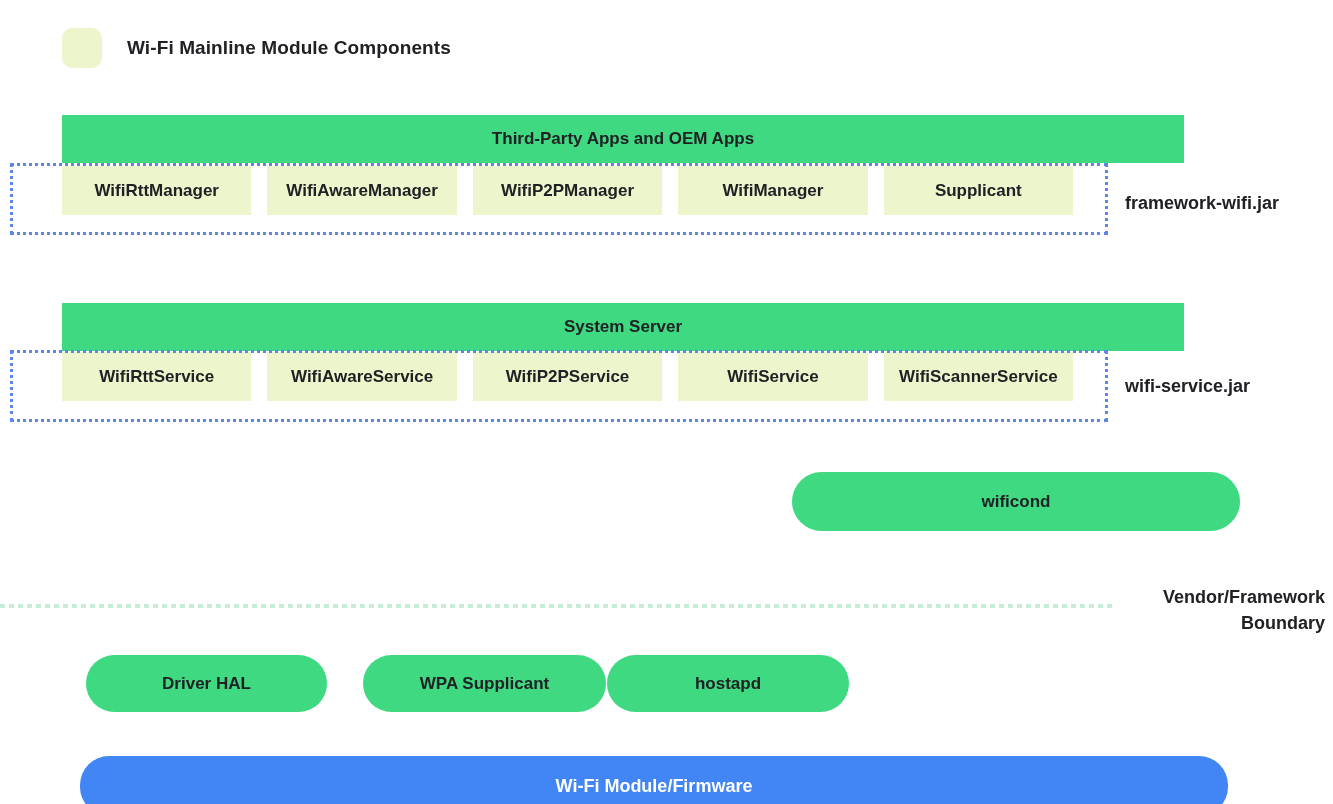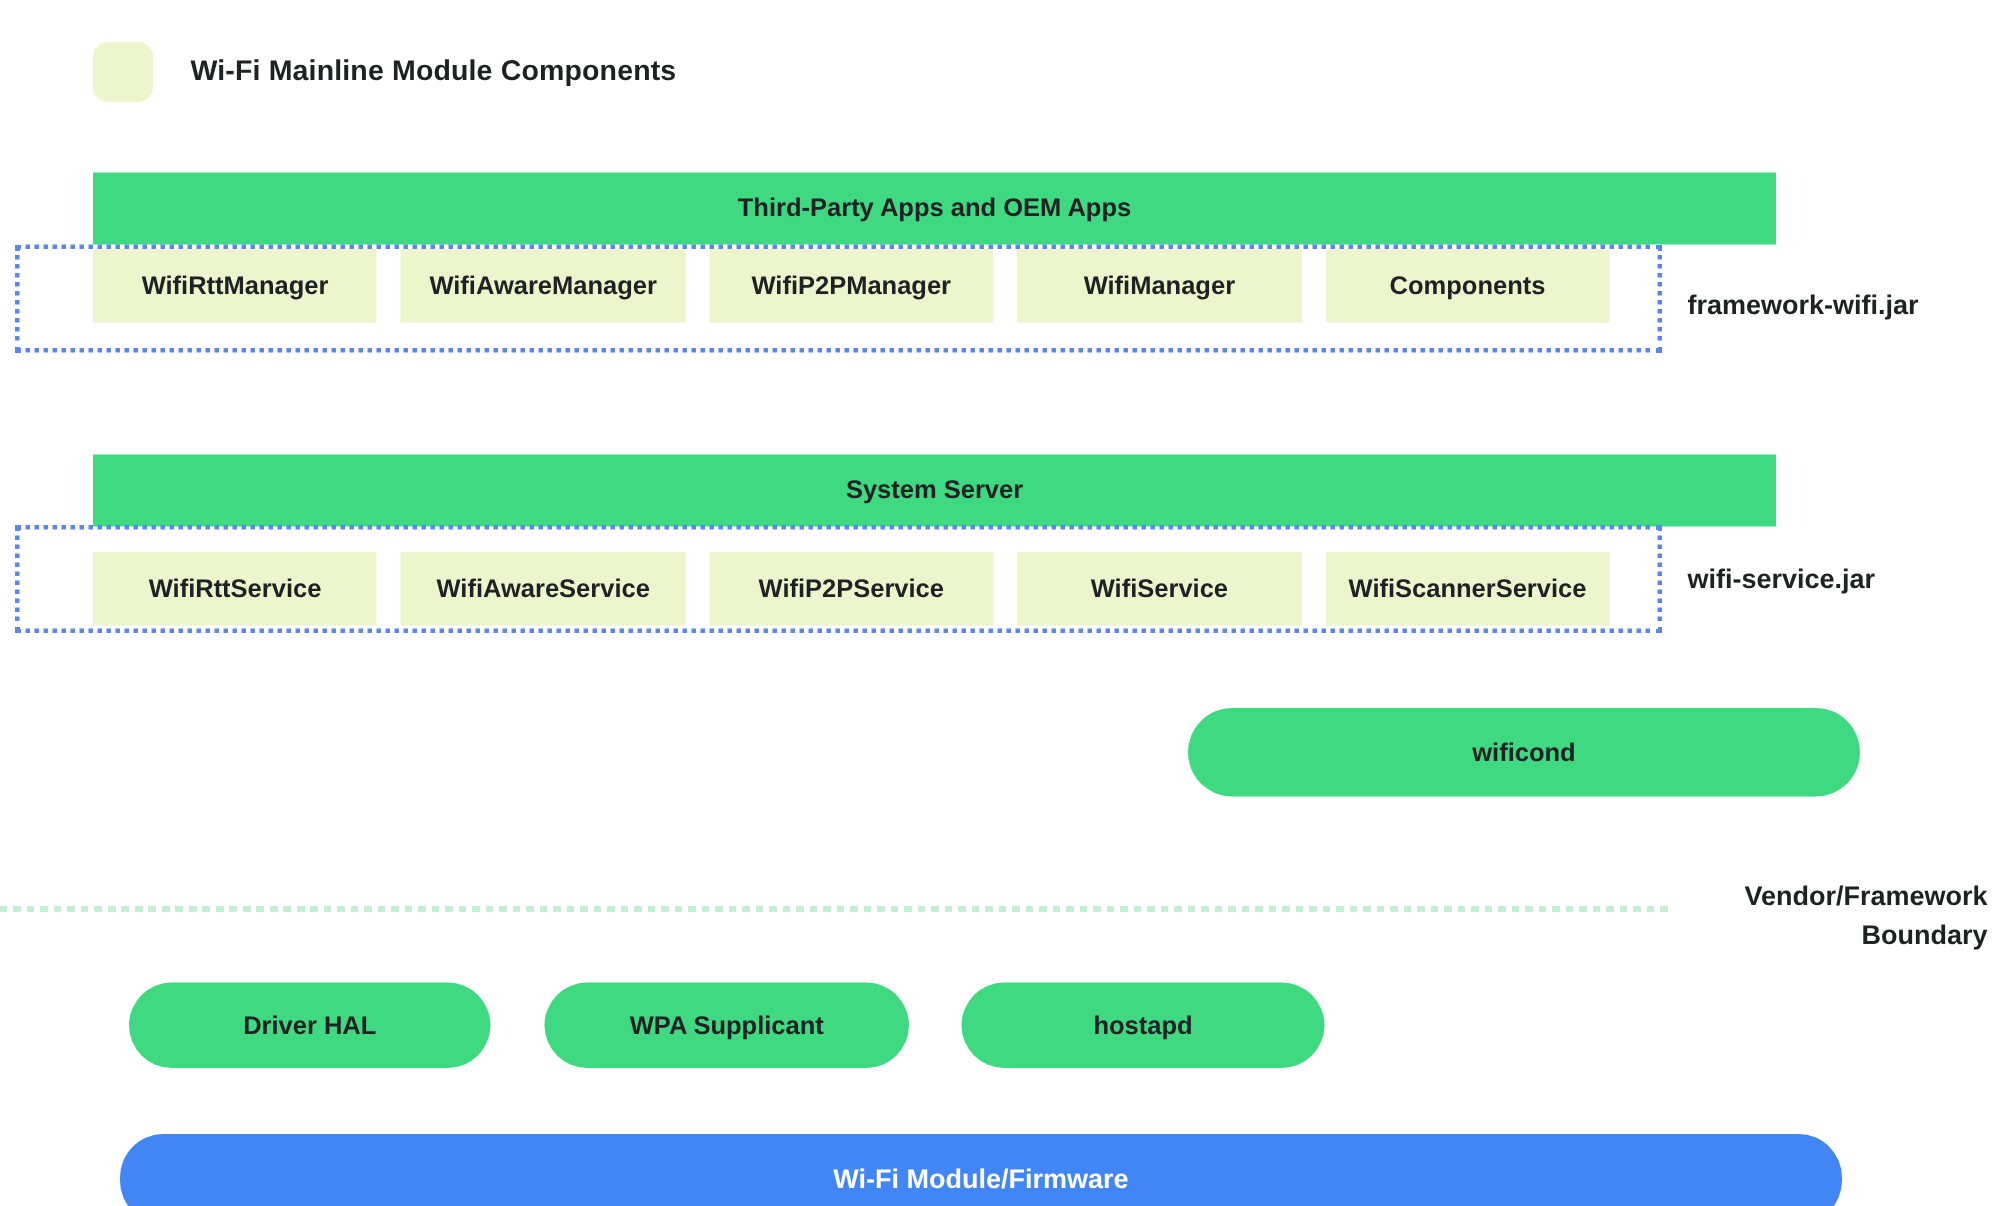--- a/index.html
+++ b/index.html
@@ -57,21 +57,21 @@
   .box-row {
     position: absolute;
     left: 62px;
     width: 1011px;
     height: 49px;
     display: flex;
     gap: 16px;
     z-index: 1;
   }
   .row1 { top: 146px; }
-  .row2 { top: 348px; }
+  .row2 { top: 332px; }
   .pale-box {
     flex: 1 1 0;
     background: var(--pale, #edf5cc);
     display: flex;
     align-items: center;
     justify-content: center;
     font-size: 17px;
     font-weight: 700;
     white-space: nowrap;
   }
@@ -109,21 +109,21 @@
     border-radius: 30px;
     display: flex;
     align-items: center;
     justify-content: center;
     font-size: 17px;
     font-weight: 700;
   }
   .pill-wificond { left: 792px; top: 452px; width: 448px; height: 59px; }
   .pill-vendor-hal { left: 86px;  top: 635px; width: 241px; height: 57px; }
   .pill-wpa       { left: 363px; top: 635px; width: 243px; height: 57px; }
-  .pill-hostapd   { left: 641px; top: 635px; width: 242px; height: 57px; }
+  .pill-hostapd   { left: 607px; top: 635px; width: 242px; height: 57px; }
   
   .boundary-line {
     position: absolute;
     left: 0; top: 584px;
     width: 1115px;
     height: 4px;
     background: repeating-linear-gradient(90deg,
       var(--boundary_mint, #c5eed5) 0 5px,
       transparent 5px 9px);
   }
@@ -163,21 +163,21 @@
   </div>
 
   <div class="green-bar bar1">
     <span>Third-Party Apps and OEM Apps</span>
   </div>
   <div class="box-row row1">
     <div class="pale-box">WifiRttManager</div>
     <div class="pale-box">WifiAwareManager</div>
     <div class="pale-box">WifiP2PManager</div>
     <div class="pale-box">WifiManager</div>
-    <div class="pale-box">Components</div>
+    <div class="pale-box">Supplicant</div>
   </div>
   <div class="dotted-rect rect1"></div>
   <div class="jar-label label1">framework-wifi.jar</div>
 
   <div class="green-bar bar2">
     <span>System Server</span>
   </div>
   <div class="box-row row2">
     <div class="pale-box">WifiRttService</div>
     <div class="pale-box">WifiAwareService</div>

